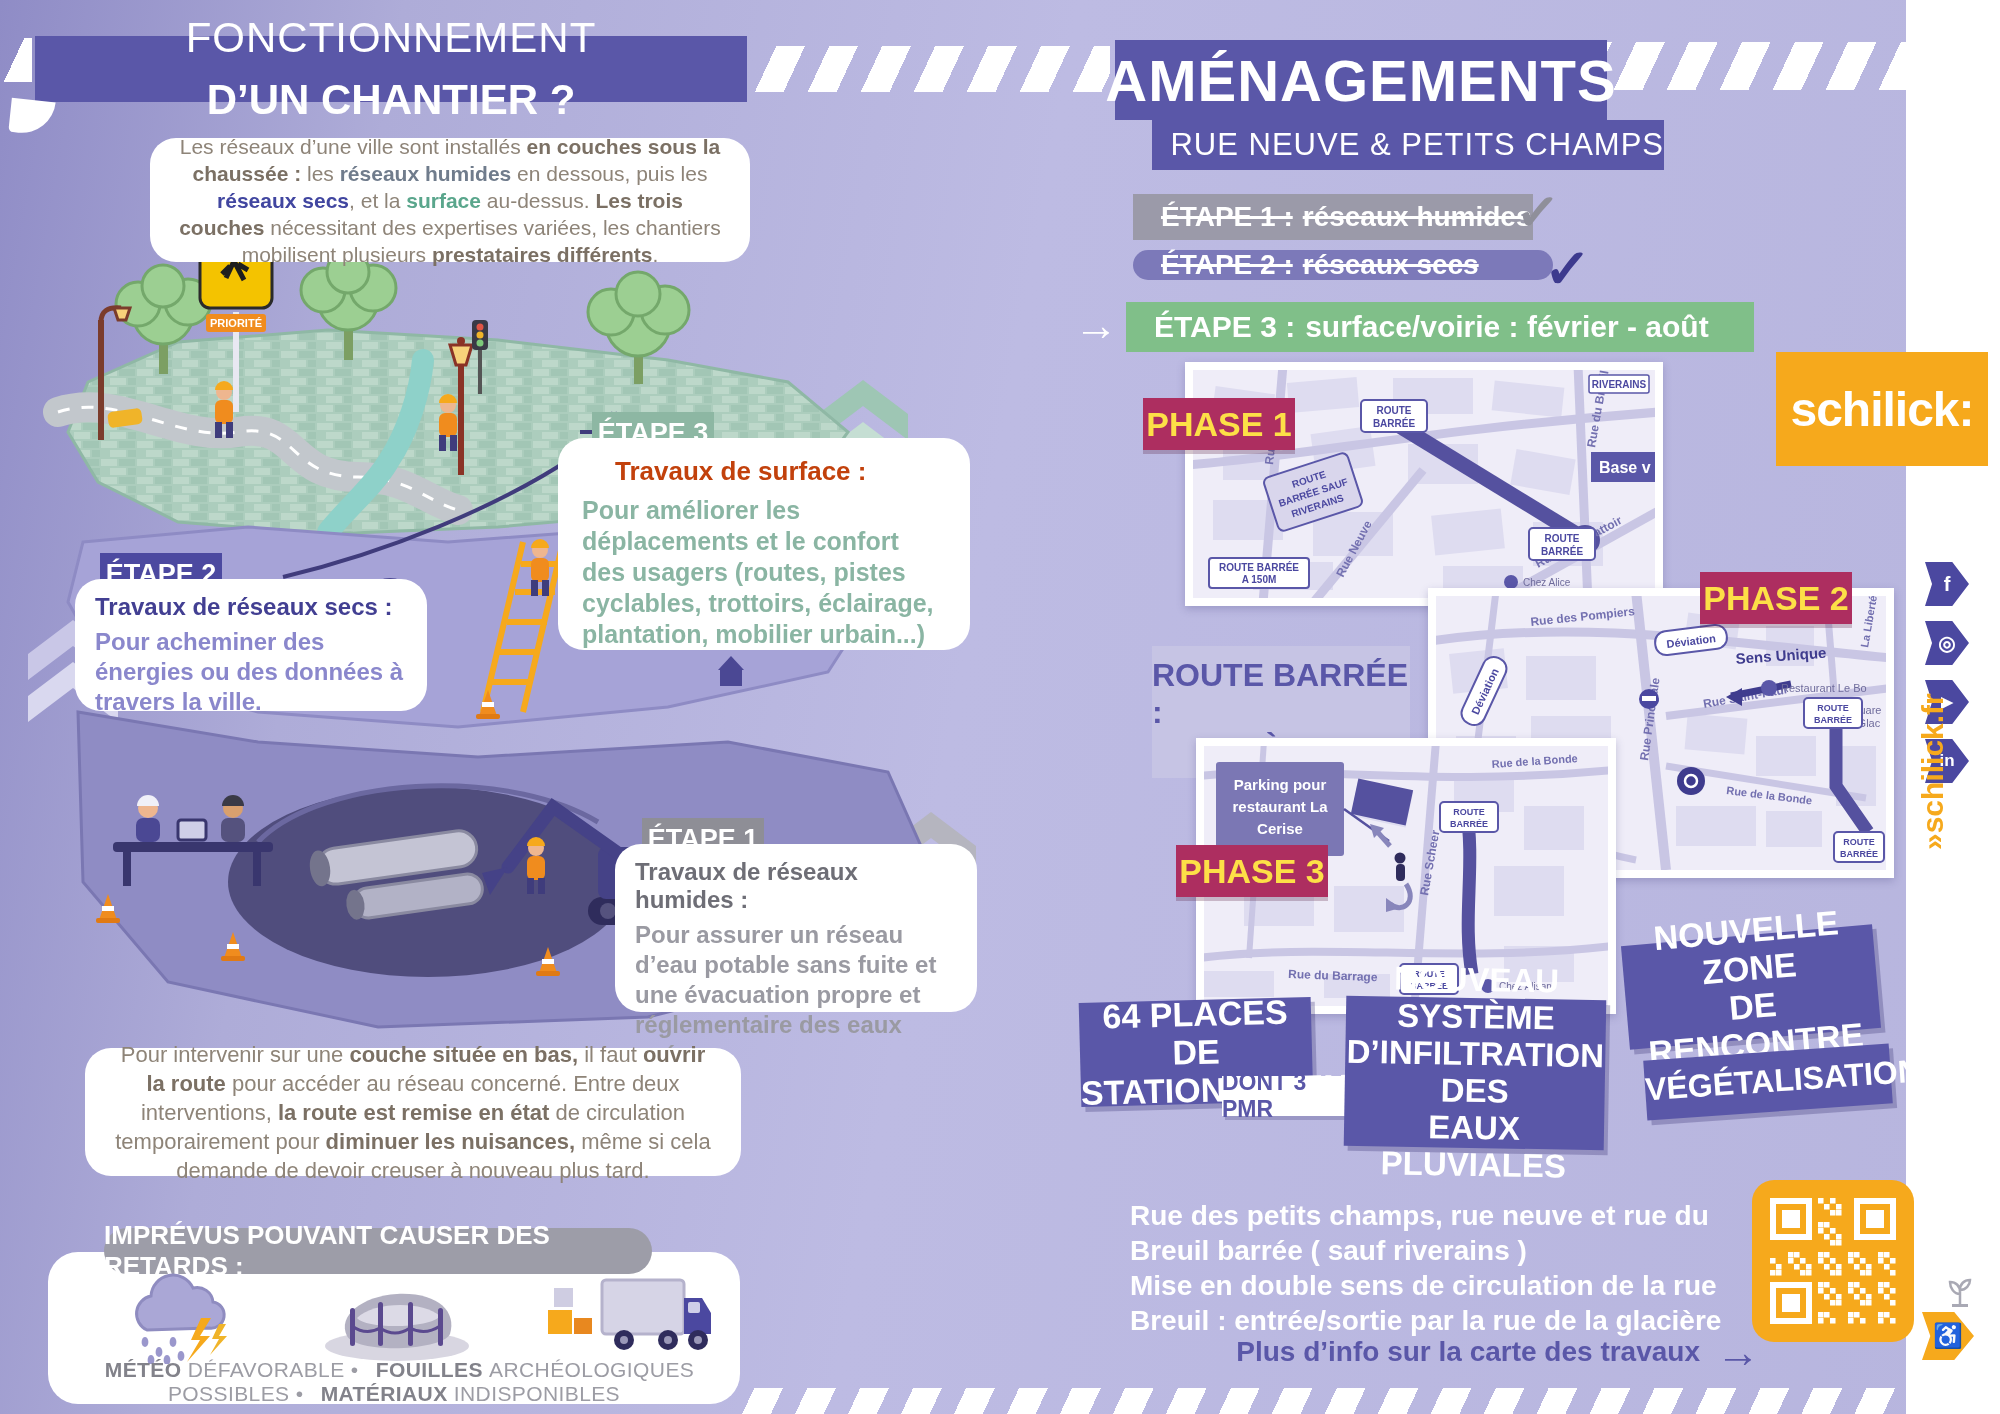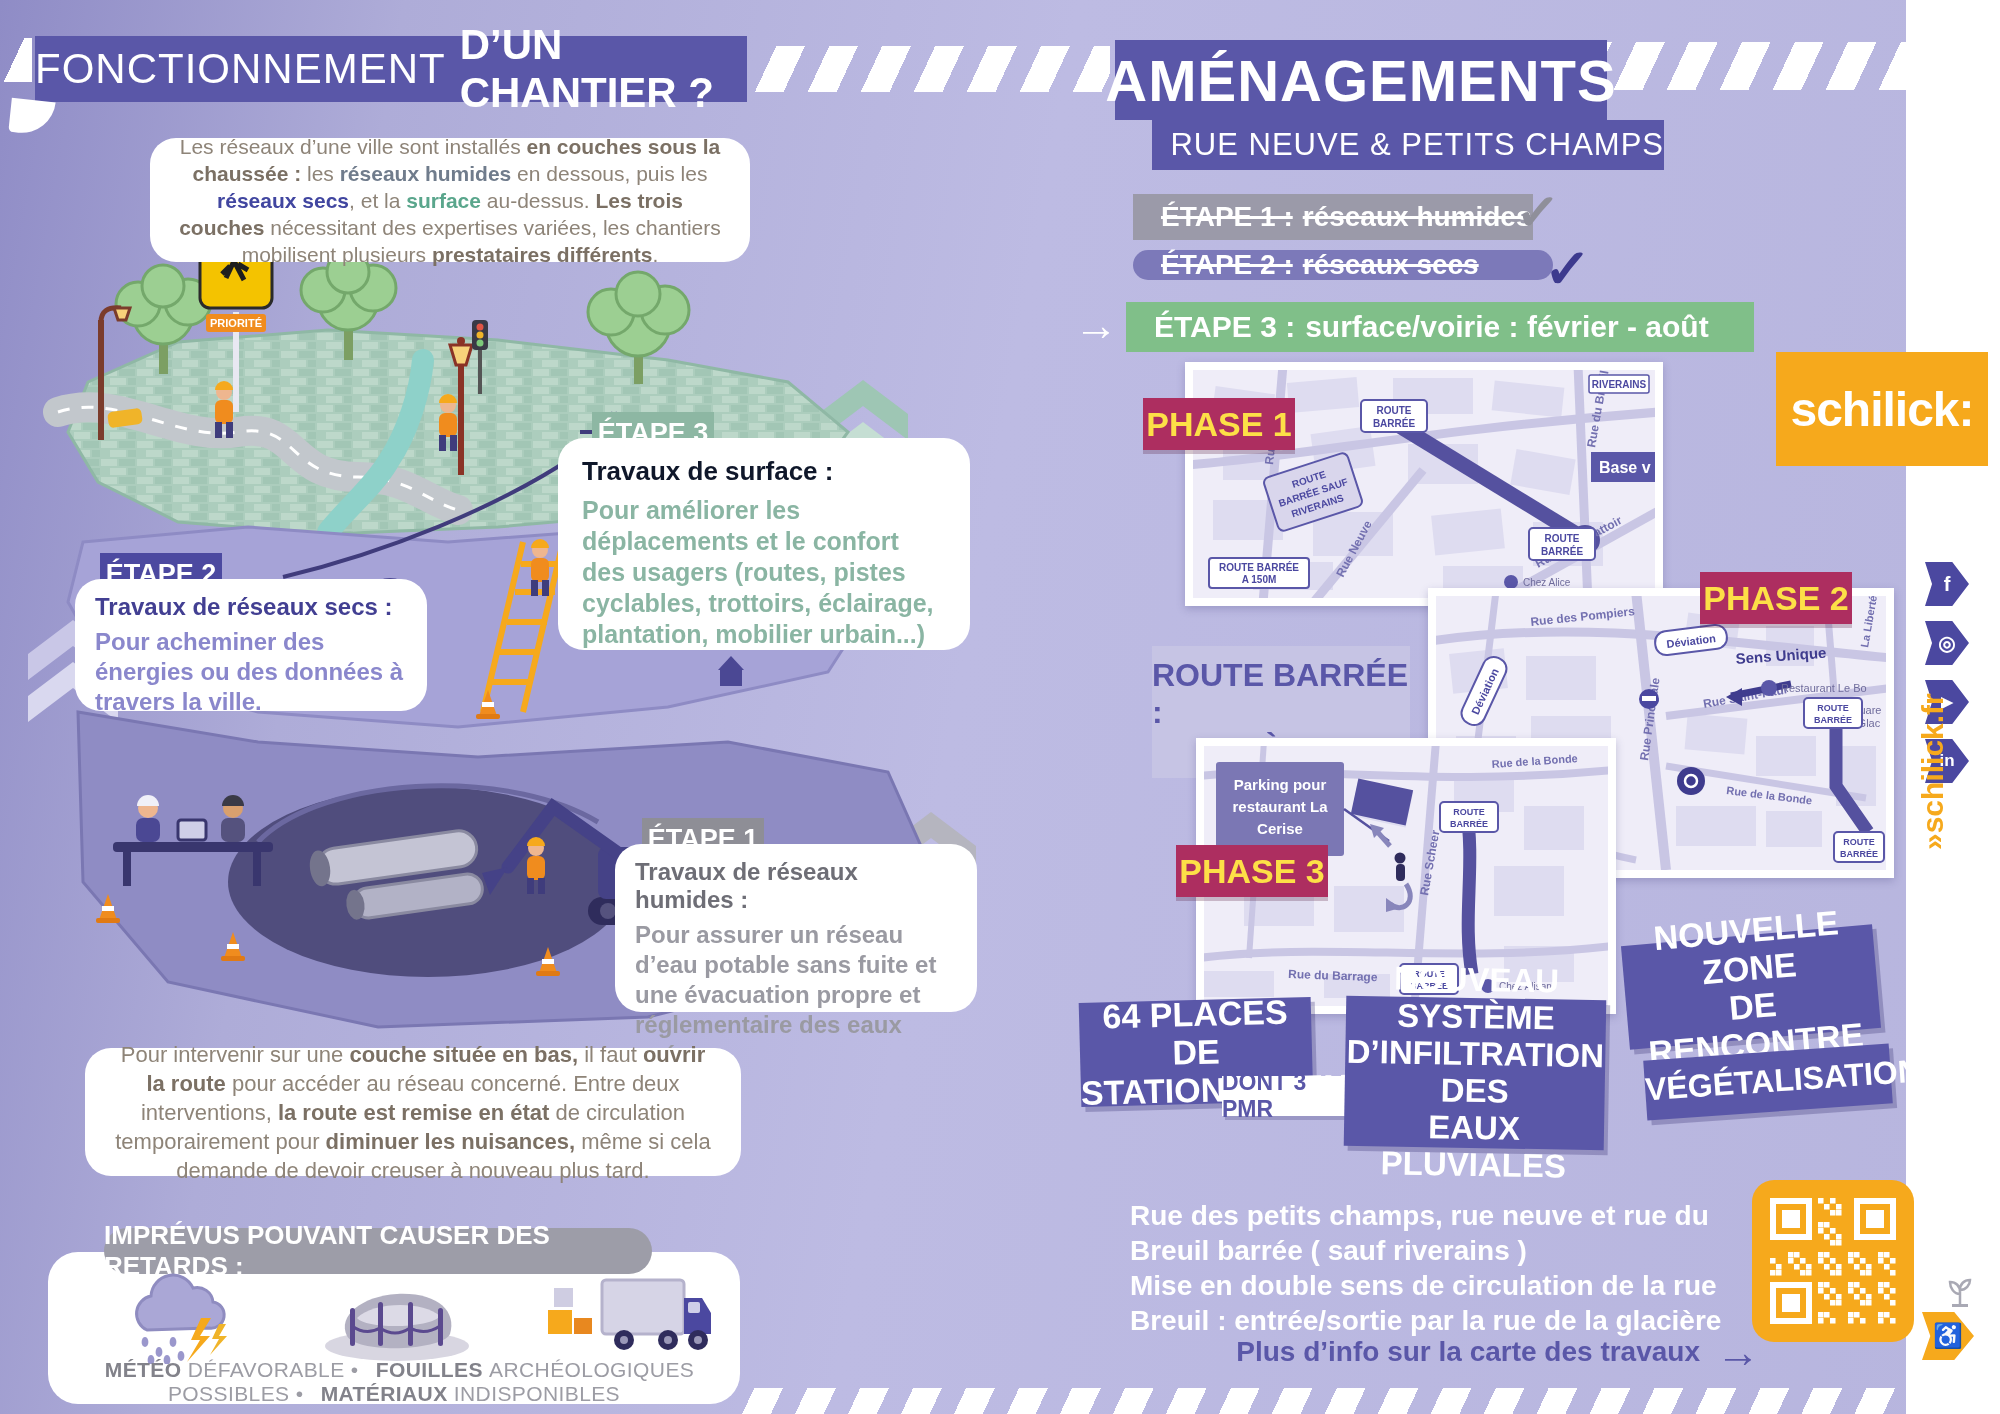--- a/index.html
+++ b/index.html
@@ -215,33 +215,33 @@
         <circle cx="205" cy="566" r="10" fill="#d9a06e"></circle>
         <path d="M194,564 a11,11 0 0 1 22,0 z" fill="#3a3a46"></path>
         <rect x="193" y="576" width="24" height="24" rx="7" fill="#55527e"></rect>
       </g>
       <use href="#cone" x="80" y="652"></use>
       <use href="#cone" x="205" y="690"></use>
       <use href="#cone" x="520" y="705"></use>
     </g>
   </svg>
 
-  <div class="abs" style="left:35px;top:36px;width:712px;height:66px;background:#5a57a8;display:flex;align-items:center;justify-content:center;gap:14px;">
+  <div class="abs" style="left:35px;top:36px;width:712px;height:66px;background:#5a57a8;display:flex;align-items:center;justify-content:center;gap:14px;flex-direction:column;">
     <span style="color:#fff;font-size:42px;font-weight:400;letter-spacing:1px;">FONCTIONNEMENT</span>
     <span style="color:#fff;font-size:42px;font-weight:800;">D’UN CHANTIER ?</span>
   </div>
   <div class="abs" style="left:10px;top:100px;width:44px;height:34px;background:#fff;border-radius:0 0 44px 6px;transform:rotate(6deg);"></div>
 
   <div class="abs whitebox" style="left:150px;top:138px;width:600px;height:124px;display:flex;align-items:center;justify-content:center;padding:0 26px;box-sizing:border-box;">
     <div class="richtext"><span>Les réseaux d’une ville sont installés </span><span class="bseg">en couches sous la chaussée :</span><span> les </span><span class="bseg c-slate">réseaux humides</span><span> en dessous, puis les </span><span class="bseg c-indigo">réseaux secs</span><span>, et la </span><span class="bseg c-green">surface</span><span> au-dessus. </span><span class="bseg">Les trois couches</span><span> nécessitant des expertises variées, les chantiers mobilisent plusieurs </span><span class="bseg">prestataires différents</span><span>.</span></div>
   </div>
 
   <div class="abs lbl" style="left:592px;top:412px;width:122px;height:42px;background:#8db7a3;font-size:27px;">ÉTAPE 3</div>
   <div class="abs whitebox" style="left:558px;top:438px;width:412px;height:212px;padding:18px 24px;box-sizing:border-box;">
-    <p class="etape-head" style="color:#0f172a;">Travaux de surface :</p>
+    <p class="etape-head" style="color:#c2410c;margin-left:33px;">Travaux de surface :</p>
     <p class="etape-body" style="color:#8ab5a3;font-size:25px;line-height:31px;">Pour améliorer les déplacements et le confort des usagers (routes, pistes cyclables, trottoirs, éclairage, plantation, mobilier urbain...)</p>
   </div>
 
   <div class="abs lbl" style="left:100px;top:553px;width:122px;height:42px;background:#4c49a0;font-size:27px;">ÉTAPE 2</div>
   <div class="abs whitebox" style="left:75px;top:579px;width:352px;height:132px;padding:14px 20px;box-sizing:border-box;">
     <p class="etape-head" style="color:#423f92;font-size:24px;margin-bottom:6px;">Travaux de réseaux secs :</p>
     <p class="etape-body" style="color:#8a87cc;">Pour acheminer des énergies ou des données à travers la ville.</p>
   </div>
 
   <div class="abs lbl" style="left:642px;top:818px;width:122px;height:42px;background:#8e8e96;font-size:27px;">ÉTAPE 1</div>

